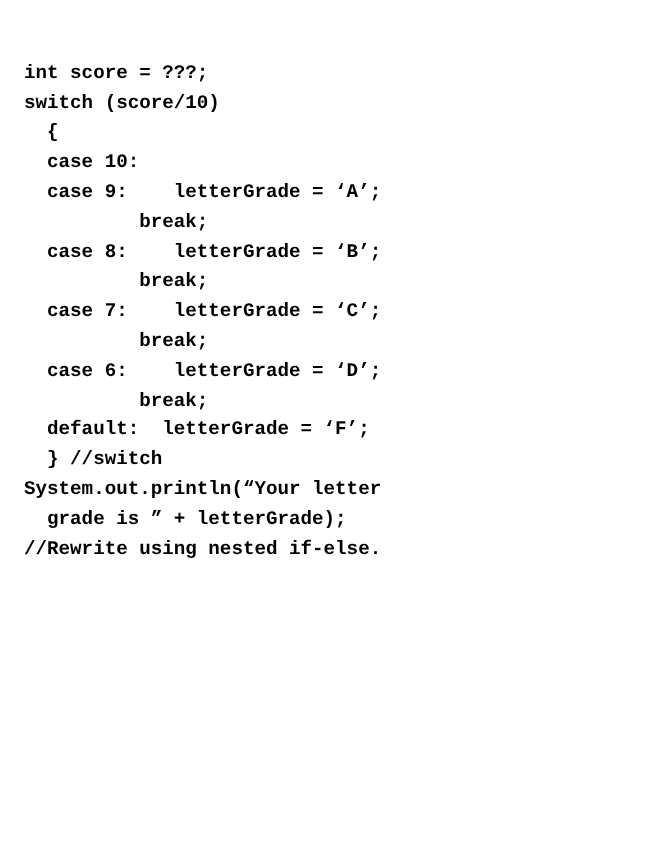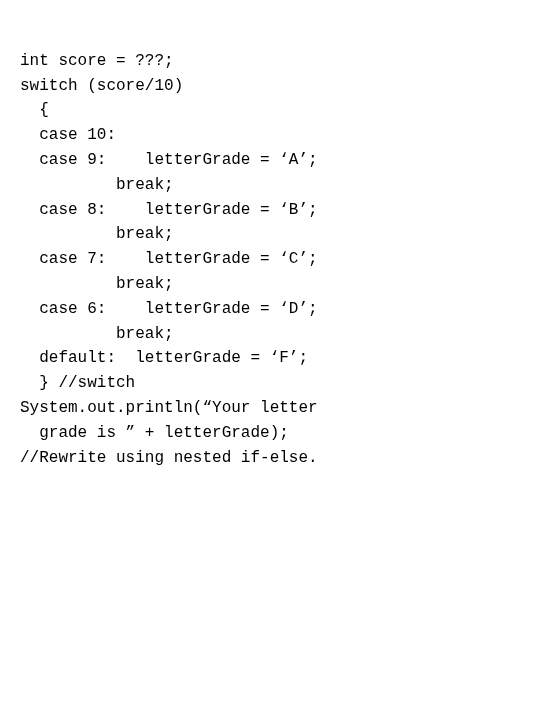--- a/index.html
+++ b/index.html
@@ -15,20 +15,21 @@
       font-family: 'Courier New', Courier, monospace;
       font-size: 16px;
       line-height: 1.55;
       color: #000000;
       overflow: hidden;
     }
 
     .code-container {
       padding: 24px 20px 24px 20px;
       white-space: pre;
+      font-weight: bold;
     }
 
     .code-line {
       display: block;
       white-space: pre;
     }
   </style>
 </head>
 <body>
 

